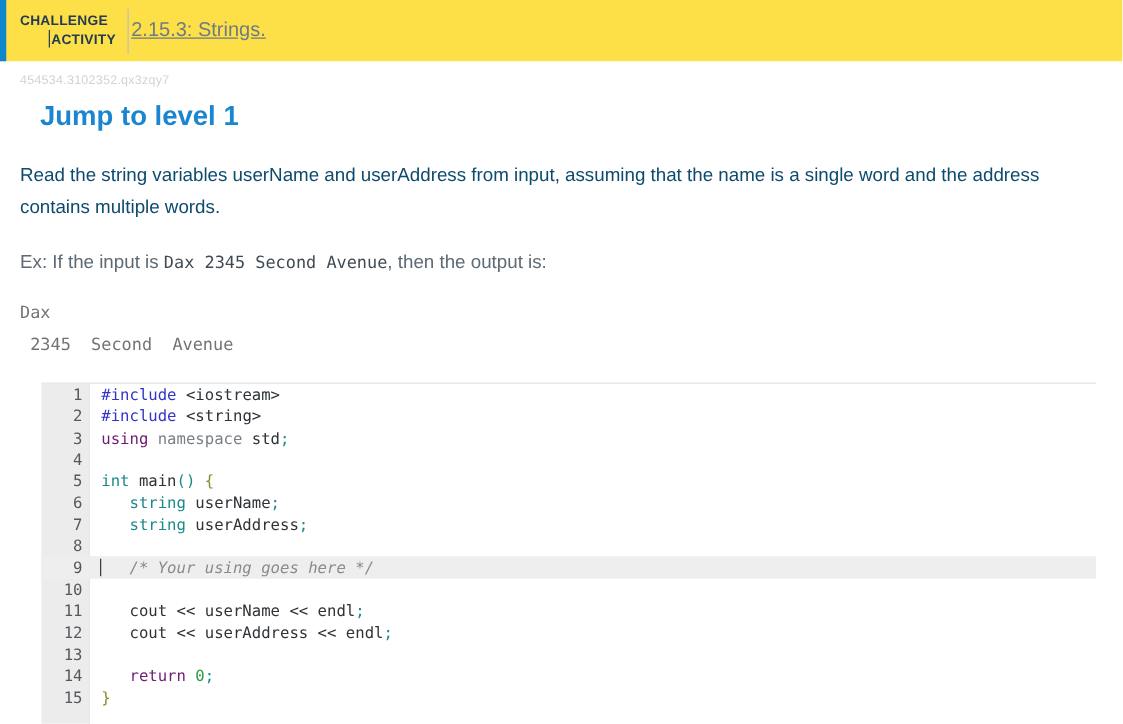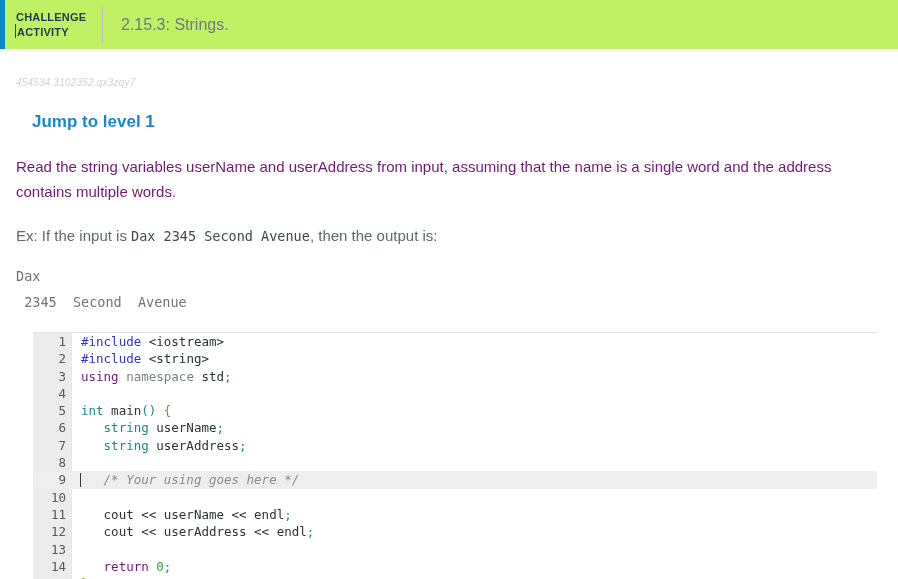--- a/index.html
+++ b/index.html
@@ -11,21 +11,21 @@
     height: 579px;
     background: #ffffff;
     font-family: "Liberation Sans", sans-serif;
     overflow: hidden;
   }
 
   
   .ca-header {
     position: relative;
     height: 49px;
-    background: #bef264;
+    background: #fde047;
     display: flex;
     align-items: center;
   }
   .ca-accent {
     position: absolute;
     left: 0; top: 0;
     width: 5px;
     height: 49px;
     background: #0e86ca;
   }
@@ -33,69 +33,69 @@
     margin-left: 16px;
     width: 72px;
     font-size: 11px;
     font-weight: bold;
     line-height: 15px;
     letter-spacing: .2px;
     color: #243b53;
     position: relative;
   }
   .ca-label .ln { display: block; white-space: nowrap; }
-  .ca-label .ln.second { position: relative; padding-left: 1px; }
+  .ca-label .ln.second { position: relative; padding-left: 1px; margin-left: 24px; }
   .ca-label .ln.second::before {
     content: "";
     position: absolute;
     left: -1px; top: -1px;
     width: 1px; height: 14px;
     background: #2c3e50;
   }
   .ca-divider {
     width: 1px;
     height: 36px;
     background: #bfbfbf;
     margin: 0 0 0 14px;
   }
   .ca-title {
-    margin-left: 18px;
+    margin-left: 2px;
     font-size: 16px;
     color: #6e7b85;
     font-weight: normal;
+    text-decoration: underline;
   }
 
   
   .content {
     padding: 0 16px;
     background: #fff;
   }
   .activity-id {
     font-size: 10px;
     color: #cfd4d8;
-    padding-top: 28px;
+    padding-top: 10px;
     letter-spacing: .2px;
     font-family: "Liberation Sans", sans-serif;
-    font-style: italic;
   }
   .jump-link {
     display: inline-block;
-    margin-top: 24px;
+    margin-top: 10px;
     margin-left: 16px;
-    font-size: 17px;
+    font-size: 22px;
     font-weight: bold;
     color: #1b86d0;
     text-decoration: none;
     cursor: pointer;
   }
   .prompt {
     margin-top: 22px;
     font-size: 15px;
     line-height: 25px;
-    color: #701a75;
+    color: #0c4a6e;
     max-width: 866px;
   }
   .example {
     margin-top: 22px;
     font-size: 15px;
     color: #5d6a74;
     line-height: 20px;
   }
   .mono {
     font-family: "DejaVu Sans Mono", "Liberation Mono", monospace;

